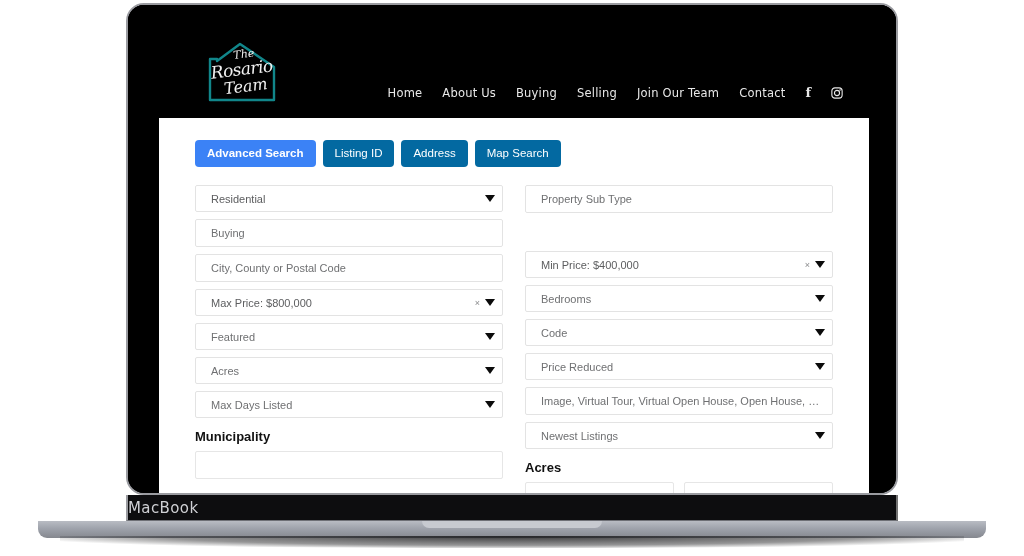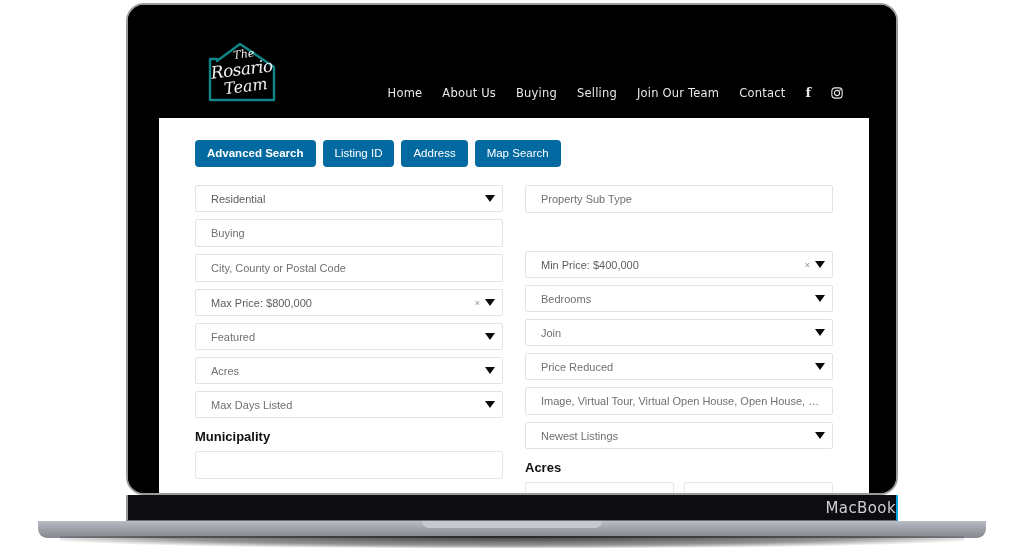--- a/index.html
+++ b/index.html
@@ -47,26 +47,26 @@
 
   
   #laptop-chin {
     position: absolute;
     left: 126px;
     top: 495px;
     width: 772px;
     height: 26px;
     background: #0d0d0f;
     border-left: 2px solid #9a9ba0;
-    border-right: 2px solid #0ea5e9;
+    border-right: 2px solid #737373;
     border-bottom: 1px solid #6e7076;
     box-sizing: border-box;
     display: flex;
     align-items: center;
-    justify-content: flex-end;
+    justify-content: flex-start;
   }
   #macbook-wordmark {
     color: #cfd0d4;
     font-size: 15px;
     letter-spacing: 0.4px;
     font-family: "DejaVu Sans", sans-serif;
   }
 
   
   #laptop-base {
@@ -190,21 +190,21 @@
     font-size: 11.5px;
     color: #ffffff;
     background: #0369a1;
     border-radius: 4px;
     padding: 7px 12px 8px 12px;
     cursor: pointer;
     white-space: nowrap;
     font-family: "Liberation Sans", sans-serif;
   }
   .search-tab.active {
-    background: #0369a1;
+    background: #3b82f6;
     font-weight: bold;
   }
 
   
   #search-form-grid {
     display: flex;
     gap: 22px;
   }
   .form-column {
     flex: 1;
@@ -381,21 +381,21 @@
                 <span class="clear-x">×</span>
                 <span class="caret"></span>
               </div>
 
               <div class="field">
                 <span class="field-label">Bedrooms</span>
                 <span class="caret"></span>
               </div>
 
               <div class="field">
-                <span class="field-label">Join</span>
+                <span class="field-label">Code</span>
                 <span class="caret"></span>
               </div>
 
               <div class="field">
                 <span class="field-label">Price Reduced</span>
                 <span class="caret"></span>
               </div>
 
               <div class="field tall">
                 <span class="field-label">Image, Virtual Tour, Virtual Open House, Open House, Featured</span>

